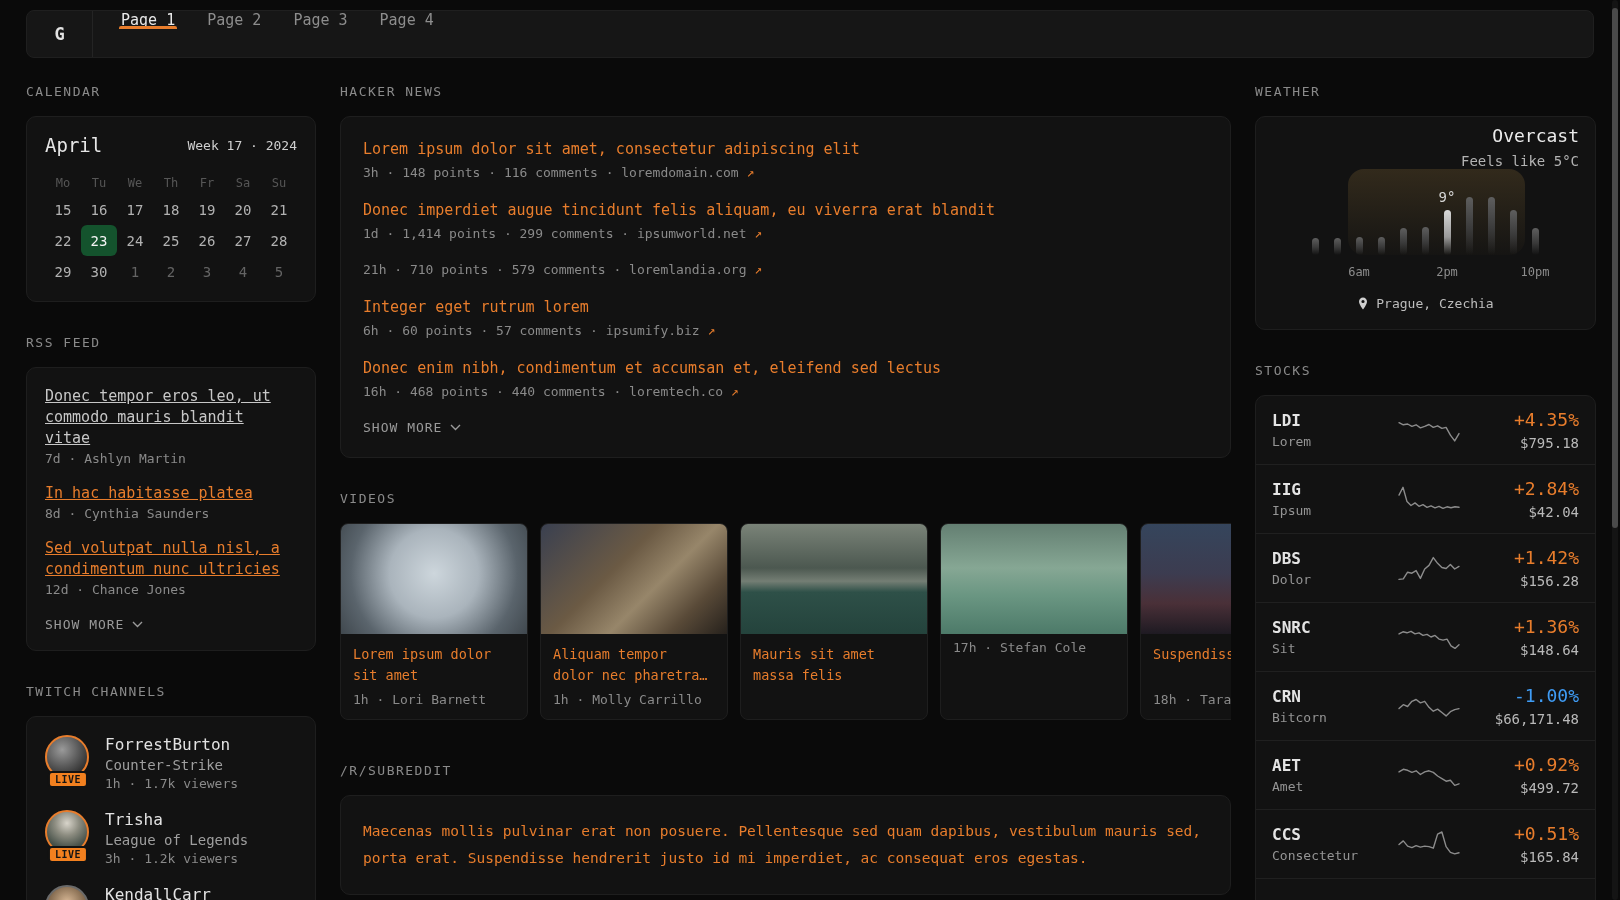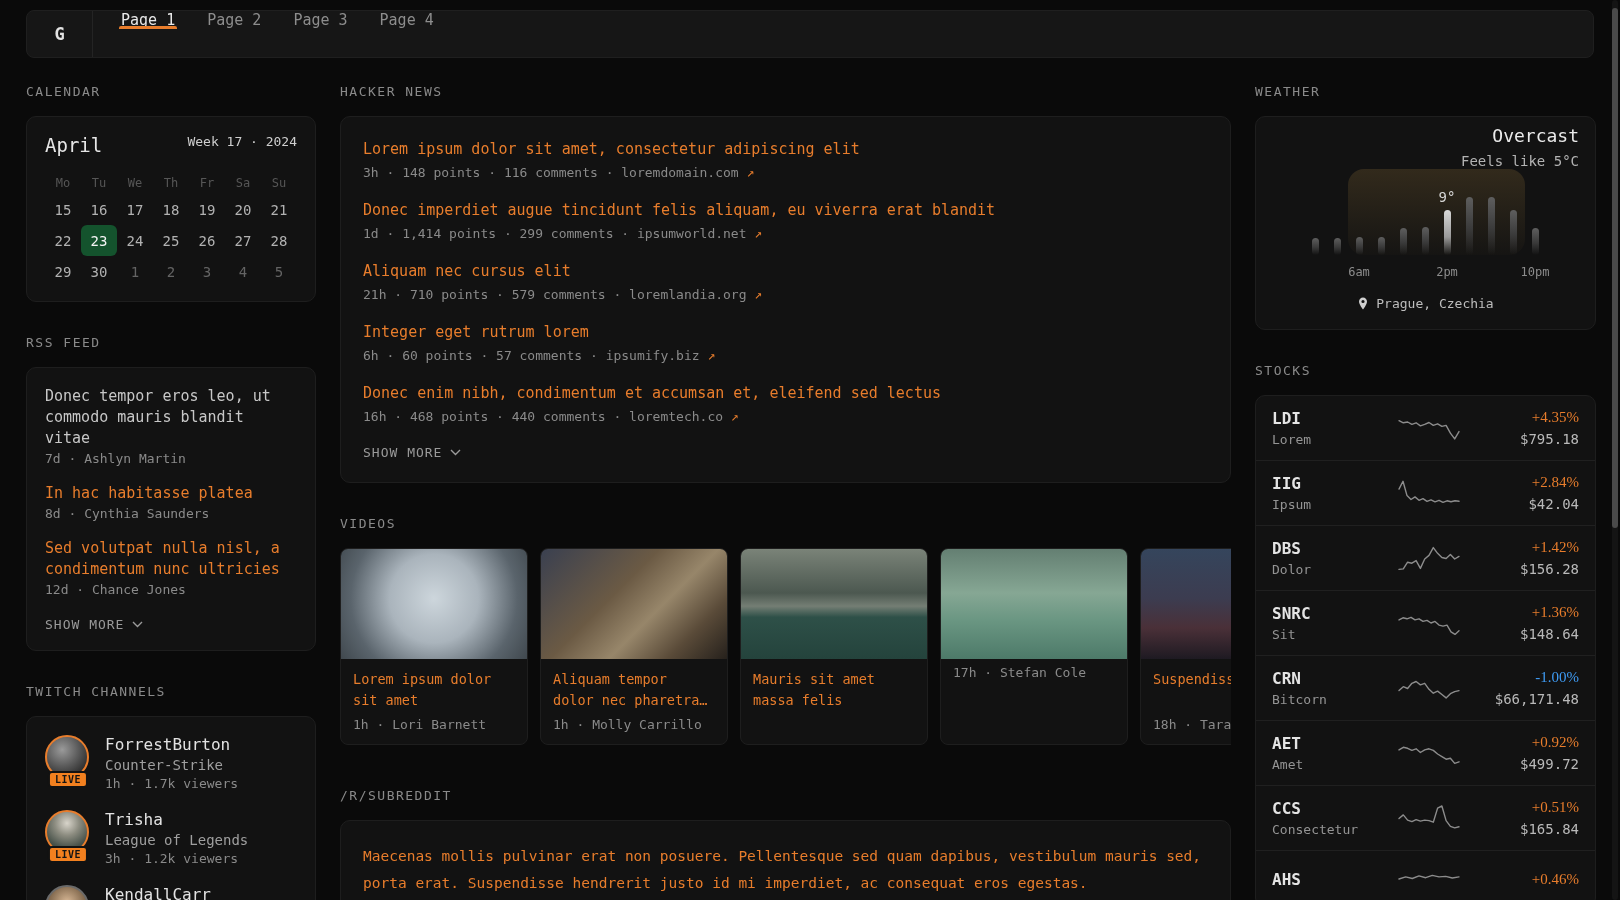--- a/index.html
+++ b/index.html
@@ -25,34 +25,34 @@
   .col-right { left:1255px; width:341px; }
 
   .section-title { font-size:13px; font-weight:normal; color:#8a8a8a; letter-spacing:1.5px; margin:9px 0 17px 0; }
   .mt { margin-top:33px; }
   .card { background:#121212; border:1px solid #1e1e1e; border-radius:10px; }
   .pad { padding:18px; }
   .meta { font-size:13px; color:#8a8a8a; }
 
   
   .cal-card { padding:17px 18px 14px; }
-  .cal-head { display:flex; justify-content:space-between; align-items:flex-start; }
+  .cal-head { display:flex; justify-content:space-between; align-items:center; }
   .cal-month { font-size:19px; color:#e6e6e6; }
   .cal-week { font-size:13px; color:#cfcfcf; }
   .cal-grid { display:grid; grid-template-columns:repeat(7,1fr); }
   #cal-weekdays { margin-top:16px; }
   .cal-cell { display:flex; align-items:center; justify-content:center; }
   .cal-wd { font-size:12px; color:#565656; height:22px; }
   .cal-day { font-size:14px; color:#b2b2b2; height:31px; cursor:pointer; border-radius:6px; }
   .cal-day.muted { color:#646464; }
   .cal-day.selected { background:#14532d; color:#f4f4f4; }
 
   
   .rss-item { margin-bottom:17px; cursor:pointer; }
-  .rss-title { font-size:15px; line-height:21px; color:var(--accent); }
+  .rss-title { font-size:15px; line-height:21px; color:var(--accent);text-decoration:underline; }
   .rss-title.read { color:#c7c7c7; }
   .rss-item .meta { margin-top:2px; }
   .show-more { display:flex; align-items:center; gap:8px; font-size:13px; letter-spacing:1px;
     color:#9a9a9a; cursor:pointer; margin-top:20px; }
   .hn-card .show-more { margin-top:18px; }
 
   
   .tw-row { display:flex; gap:14px; margin-bottom:19px; cursor:pointer; }
   .tw-row:last-child { margin-bottom:0; }
   .tw-avatar { position:relative; width:46px; height:46px; flex:none; }
@@ -103,21 +103,21 @@
     font-size:13px; color:#bdbdbd; }
 
   
   .stock-row { display:flex; align-items:center; padding:13px 16px; cursor:pointer; }
   .stock-row + .stock-row { border-top:1px solid #202020; }
   .stock-id { flex:1; }
   .stock-symbol { font-size:16px; font-weight:bold; color:#e4e4e4; }
   .stock-name { font-size:13px; color:#949494; margin-top:4px; }
   .stock-spark { width:64px; flex:none; display:flex; align-items:center; }
   .stock-right { width:118px; flex:none; text-align:right; }
-  .stock-change { font-size:15px; color:var(--accent);font-family:Liberation Serif, serif; }
+  .stock-change { font-size:18px; color:var(--accent); }
   .stock-change.neg { color:var(--negative); }
   .stock-price { font-size:14px; color:#b9b9b9; margin-top:5px; white-space:nowrap; }
 
   
   .scrollbar { position:absolute; right:2px; top:0; height:900px; width:6px; background:#141414; border-radius:3px; }
   .scrollbar-thumb { position:absolute; top:8px; height:520px; width:6px; background:#4a4a4a; border-radius:3px; }
 </style>
 </head>
 <body>
 
@@ -241,21 +241,20 @@
       <div id="hn-list">
           <div class="hn-item hn-item">
             <a class="hn-title">Lorem ipsum dolor sit amet, consectetur adipiscing elit</a>
             <div class="meta"><span>3h · 148 points · 116 comments · </span><span class="hn-domain">loremdomain.com </span><span class="arrow">↗</span></div>
           </div>
           <div class="hn-item hn-item">
             <a class="hn-title">Donec imperdiet augue tincidunt felis aliquam, eu viverra erat blandit</a>
             <div class="meta"><span>1d · 1,414 points · 299 comments · </span><span class="hn-domain">ipsumworld.net </span><span class="arrow">↗</span></div>
           </div>
           <div class="hn-item hn-item">
-            <a class="hn-title">Aliquam nec cursus elit</a>
             <div class="meta"><span>21h · 710 points · 579 comments · </span><span class="hn-domain">loremlandia.org </span><span class="arrow">↗</span></div>
           </div>
           <div class="hn-item hn-item">
             <a class="hn-title">Integer eget rutrum lorem</a>
             <div class="meta"><span>6h · 60 points · 57 comments · </span><span class="hn-domain">ipsumify.biz </span><span class="arrow">↗</span></div>
           </div>
           <div class="hn-item hn-item">
             <a class="hn-title">Donec enim nibh, condimentum et accumsan et, eleifend sed lectus</a>
             <div class="meta"><span>16h · 468 points · 440 comments · </span><span class="hn-domain">loremtech.co </span><span class="arrow">↗</span></div>
           </div>

